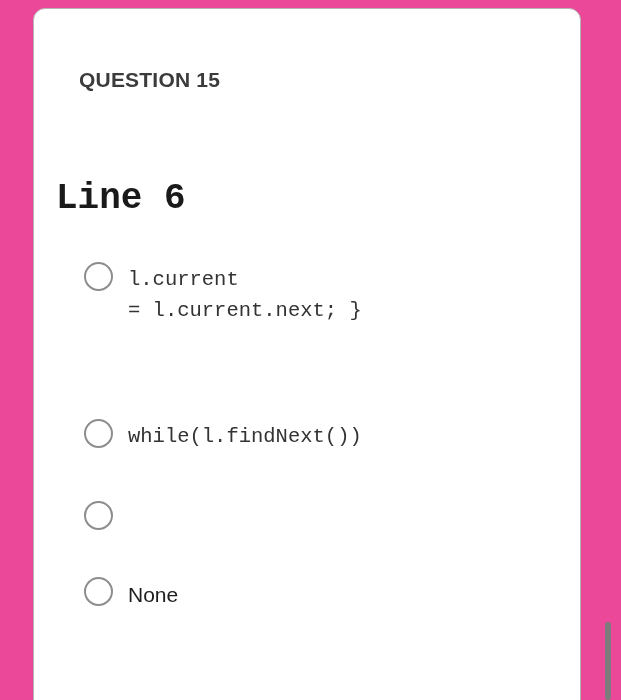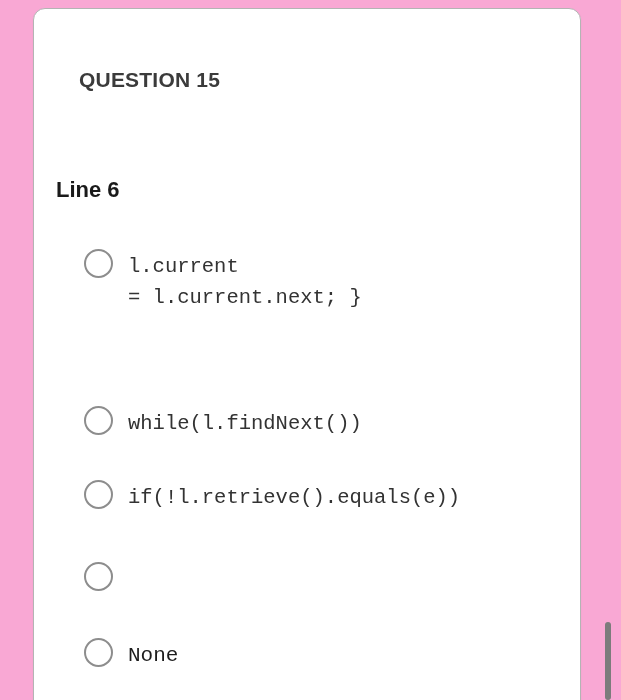--- a/index.html
+++ b/index.html
@@ -7,21 +7,21 @@
     margin: 0; padding: 0;
     width: 621px; height: 700px;
     background: #ffffff;
     font-family: "Liberation Sans", sans-serif;
     overflow: hidden;
   }
   #viewport {
     position: relative;
     width: 621px;
     height: 700px;
-    background: #f9a8d4;
+    background: #ec4899;
     overflow: hidden;
   }
 
   
   .question-card {
     position: absolute;
     left: 33px;
     top: 8px;
     width: 548px;
     height: 760px;              
@@ -40,41 +40,42 @@
     font-weight: bold;
     color: #3b3b3b;
     letter-spacing: 0.2px;
     line-height: 1.2;
     white-space: nowrap;
   }
   .question-stem {
     position: absolute;
     left: 22px;
     top: 168px;
-    font-size: 22px;
+    font-size: 36px;
     font-weight: bold;
     color: #1a1a1a;
     line-height: 1.2;
     white-space: nowrap;
+    font-family: Liberation Mono, monospace;
   }
 
   
   .options {
     position: absolute;
     left: 0;
     top: 236px;
     width: 100%;
   }
   .option-row {
     position: relative;
     display: flex;
     align-items: flex-start;
     padding-left: 50px;
   }
-  .option-row.opt-0 { margin-top: 3px; }
+  .option-row.opt-0 { margin-top: 16px; }
   .option-row.opt-1 { margin-top: 92px; }
   .option-row.opt-2 { margin-top: 40px; }
   .option-row.opt-3 { margin-top: 48px; }
   .option-row.opt-4 { margin-top: 46px; }
 
   .radio {
     flex: 0 0 auto;
     width: 29px;
     height: 29px;
     border: 2px solid #8d8d8d;
@@ -86,21 +87,21 @@
     margin-left: 15px;
     color: #333333;
     font-family: "Liberation Mono", "DejaVu Sans Mono", monospace;
     font-size: 20.5px;
     line-height: 31px;
     letter-spacing: 0px;
     white-space: pre-wrap;
     padding-top: 3px;
   }
   .option-text.plain {
-    font-family: Liberation Mono, monospace;
+    font-family: Liberation Sans, sans-serif;
     font-size: 21px;
     color: #1d1d1d;
     padding-top: 3px;
   }
 
   
   .scrollbar-track {
     position: absolute;
     right: 4px;
     top: 0;
@@ -135,24 +136,20 @@
         <span class="radio"></span>
         <span class="option-text">l.current
 = l.current.next; }</span>
       </div>
 
       <div class="option-row opt-1">
         <span class="radio"></span>
         <span class="option-text">while(l.findNext())</span>
       </div>
 
-      <div class="option-row opt-2">
-        <span class="radio"></span>
-        <span class="option-text">if(!l.retrieve().equals(e))</span>
-      </div>
 
       <div class="option-row opt-3">
         <span class="radio"></span>
       </div>
 
       <div class="option-row opt-4">
         <span class="radio"></span>
         <span class="option-text plain">None</span>
       </div>
 

